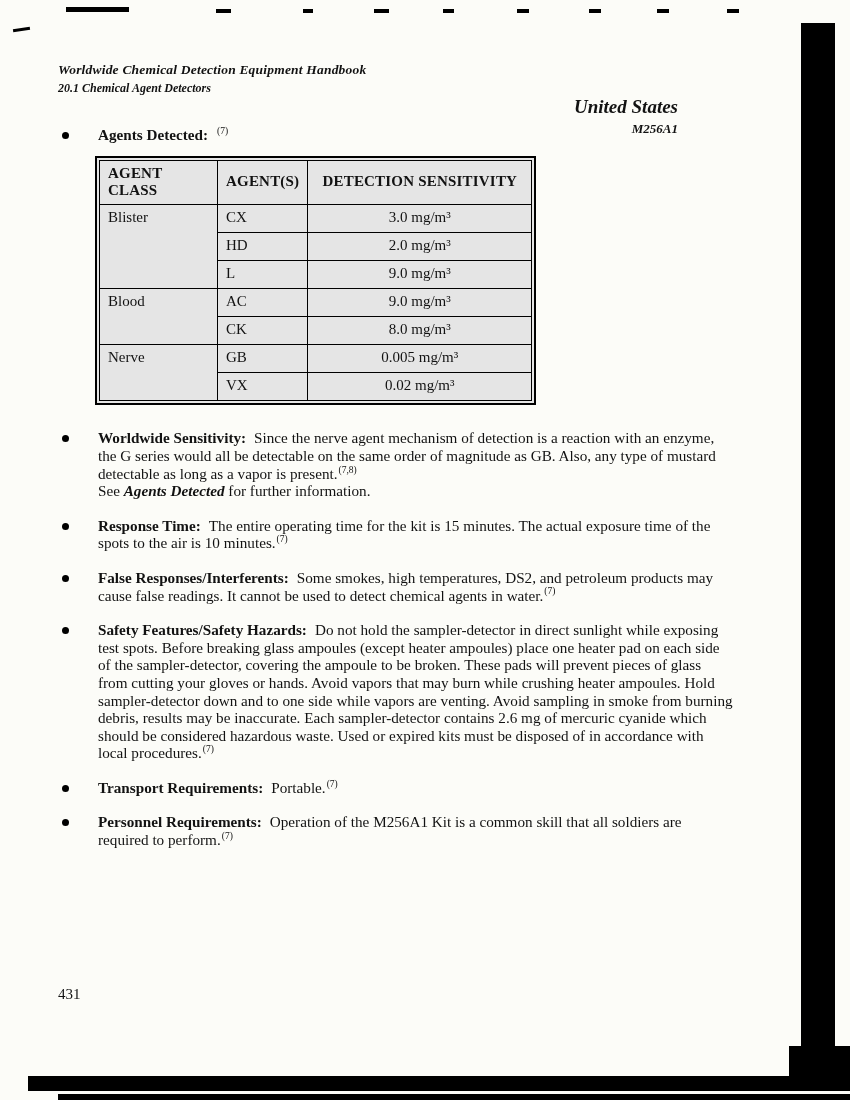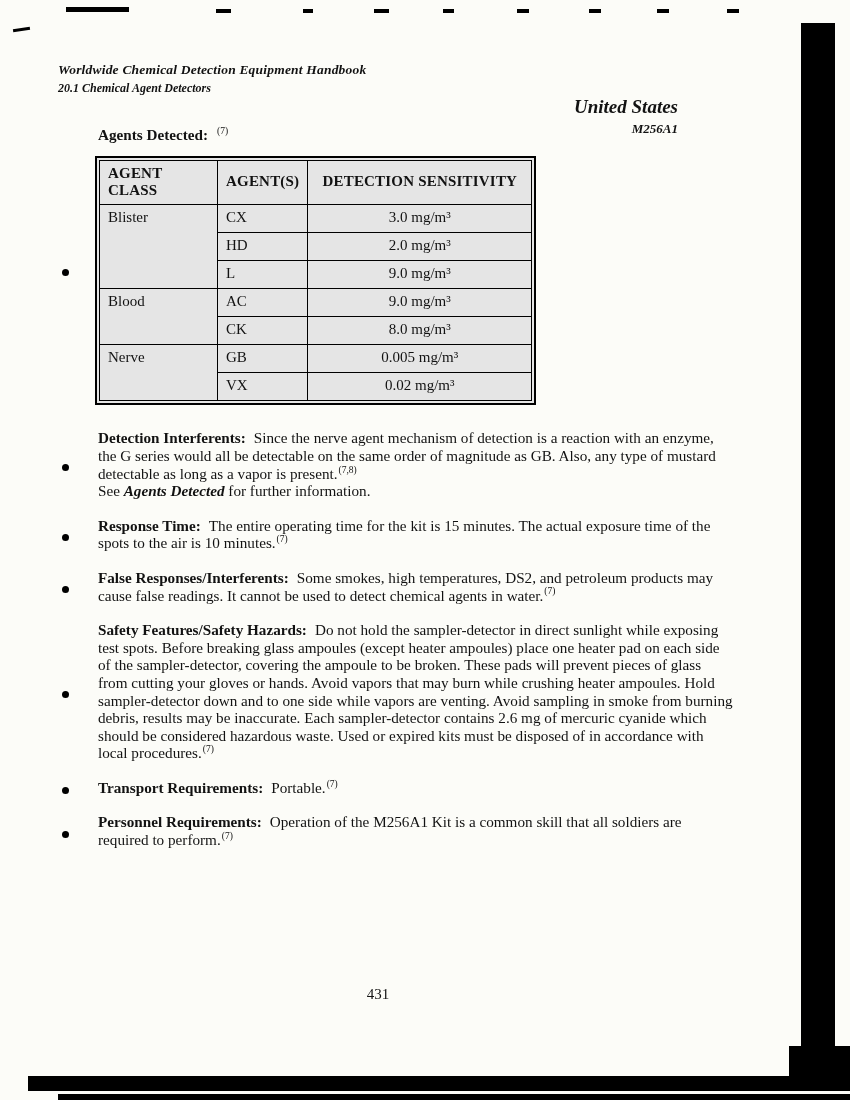--- a/index.html
+++ b/index.html
@@ -40,21 +40,21 @@
 
   
   .content {
     position: absolute;
     left: 58px;
     top: 126px;
     width: 676px;
     font-size: 15.2px;
     line-height: 17.6px;
   }
-  .bullet { display: flex; margin-bottom: 17px; align-items: center; }
+  .bullet { display: flex; margin-bottom: 17px; }
   .marker {
     flex: 0 0 auto;
     width: 7px; height: 7px;
     border-radius: 50%;
     background: #000;
     margin: 6px 29px 0 4px;
   }
   .btext { flex: 1; }
   .btext p { margin: 0; }
   .lbl { font-weight: bold; margin-right: 8px; }
@@ -83,21 +83,20 @@
   th.col-agent { width: 84px; text-align: left; }
   th.col-sens  { width: 224px; text-align: center; }
   td.cls  { vertical-align: top; text-align: left; }
   td.sens { text-align: center; }
 
   .page-num {
     position: absolute;
     left: 58px;
     top: 986px;
     width: 640px;
-    text-align: center;
     font-size: 15px;
   }
 </style>
 </head>
 <body>
 
 <div class="page">
 
   <div class="artifact" style="left:66px;top:7px;width:63px;height:5px;"></div>
   <div class="artifact" style="left:216px;top:9px;width:15px;height:4px;"></div>
@@ -177,21 +176,21 @@
               </tr>
             </tbody>
           </table>
         </div>
       </div>
     </div>
 
     <div class="bullet">
       <span class="marker"></span>
       <div class="btext">
-        <p><b class="lbl">Detection Interferents:</b><span>Since the nerve agent mechanism of detection is a reaction with an enzyme, the G series would all be detectable on the same order of magnitude as GB.  Also, any type of mustard detectable as long as a vapor is present.</span><sup>(7,8)</sup></p>
+        <p><b class="lbl">Worldwide Sensitivity:</b><span>Since the nerve agent mechanism of detection is a reaction with an enzyme, the G series would all be detectable on the same order of magnitude as GB.  Also, any type of mustard detectable as long as a vapor is present.</span><sup>(7,8)</sup></p>
         <p class="see-note"><span>See </span><i>Agents Detected</i><span> for further information.</span></p>
       </div>
     </div>
 
     <div class="bullet">
       <span class="marker"></span>
       <div class="btext">
         <p><b class="lbl">Response Time:</b><span>The entire operating time for the kit is 15 minutes.  The actual exposure time of the spots to the air is 10 minutes.</span><sup>(7)</sup></p>
       </div>
     </div>

